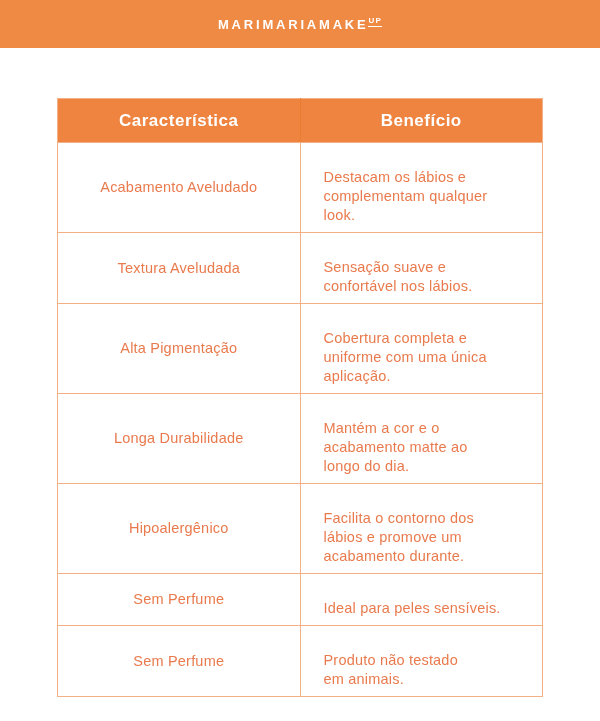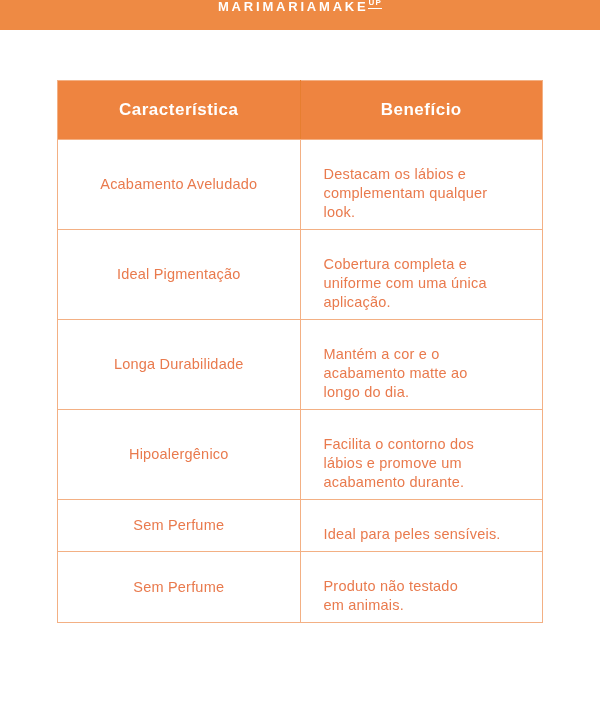--- a/index.html
+++ b/index.html
@@ -18,23 +18,24 @@
   }
   body {
     width: 600px;
     height: 721px;
     background: var(--page_bg);
     font-family: "Liberation Sans", "DejaVu Sans", sans-serif;
     overflow: hidden;
   }
   .banner {
     width: 600px;
-    height: 30px;
+    height: 48px;
     background: var(--banner);
     display: flex;
+    align-items: center;
     justify-content: center;
   }
   .logo {
     color: var(--header_text);
     font-weight: bold;
     font-size: 13px;
     letter-spacing: 2.8px;
     line-height: 1;
     white-space: nowrap;
   }
@@ -53,21 +54,21 @@
     margin: 50px auto 0 auto;
     border-collapse: collapse;
     table-layout: fixed;
   }
   table.features th,
   table.features td {
     border: 1px solid var(--border);
   }
   table.features th {
     width: 50%;
-    height: 59px;
+    height: 44px;
     background: var(--header_bg);
     color: var(--header_text);
     font-size: 17px;
     font-weight: bold;
     letter-spacing: 0.5px;
     text-align: center;
     vertical-align: middle;
   }
   table.features th:first-child {
     border-right: 1px solid var(--header_divider);
@@ -108,23 +109,28 @@
     </tr>
   </thead>
   <tbody>
   <tr>
     <td class="feature-cell">Acabamento Aveludado</td>
     <td class="benefit-cell">Destacam os lábios e
 complementam qualquer
 look.</td>
   </tr>
 
+  <tr>
+    <td class="feature-cell">Textura Aveludada</td>
+    <td class="benefit-cell">Sensação suave e
+confortável nos lábios.</td>
+  </tr>
 
   <tr>
-    <td class="feature-cell">Ideal Pigmentação</td>
+    <td class="feature-cell">Alta Pigmentação</td>
     <td class="benefit-cell">Cobertura completa e
 uniforme com uma única
 aplicação.</td>
   </tr>
 
   <tr>
     <td class="feature-cell">Longa Durabilidade</td>
     <td class="benefit-cell">Mantém a cor e o
 acabamento matte ao
 longo do dia.</td>

